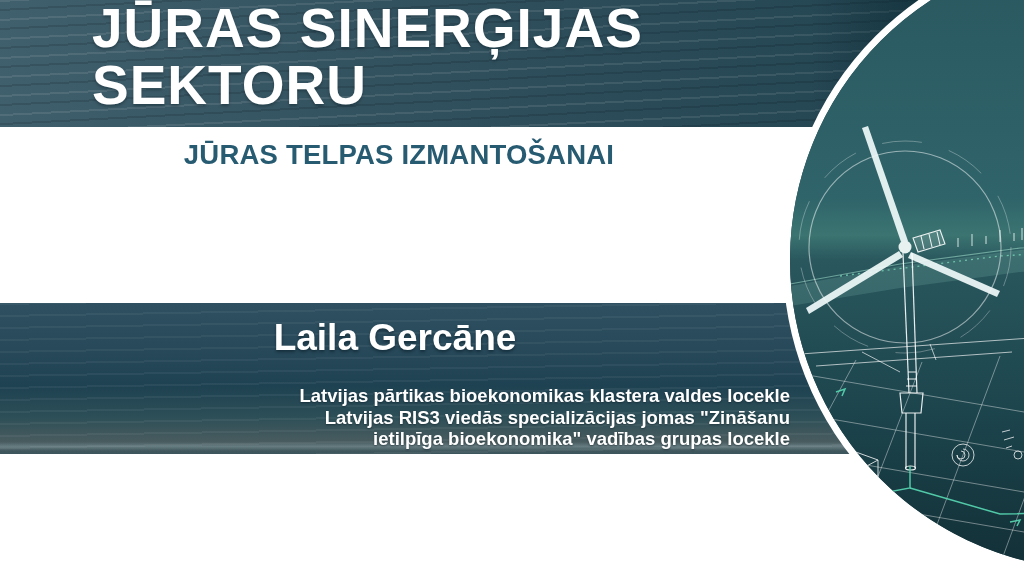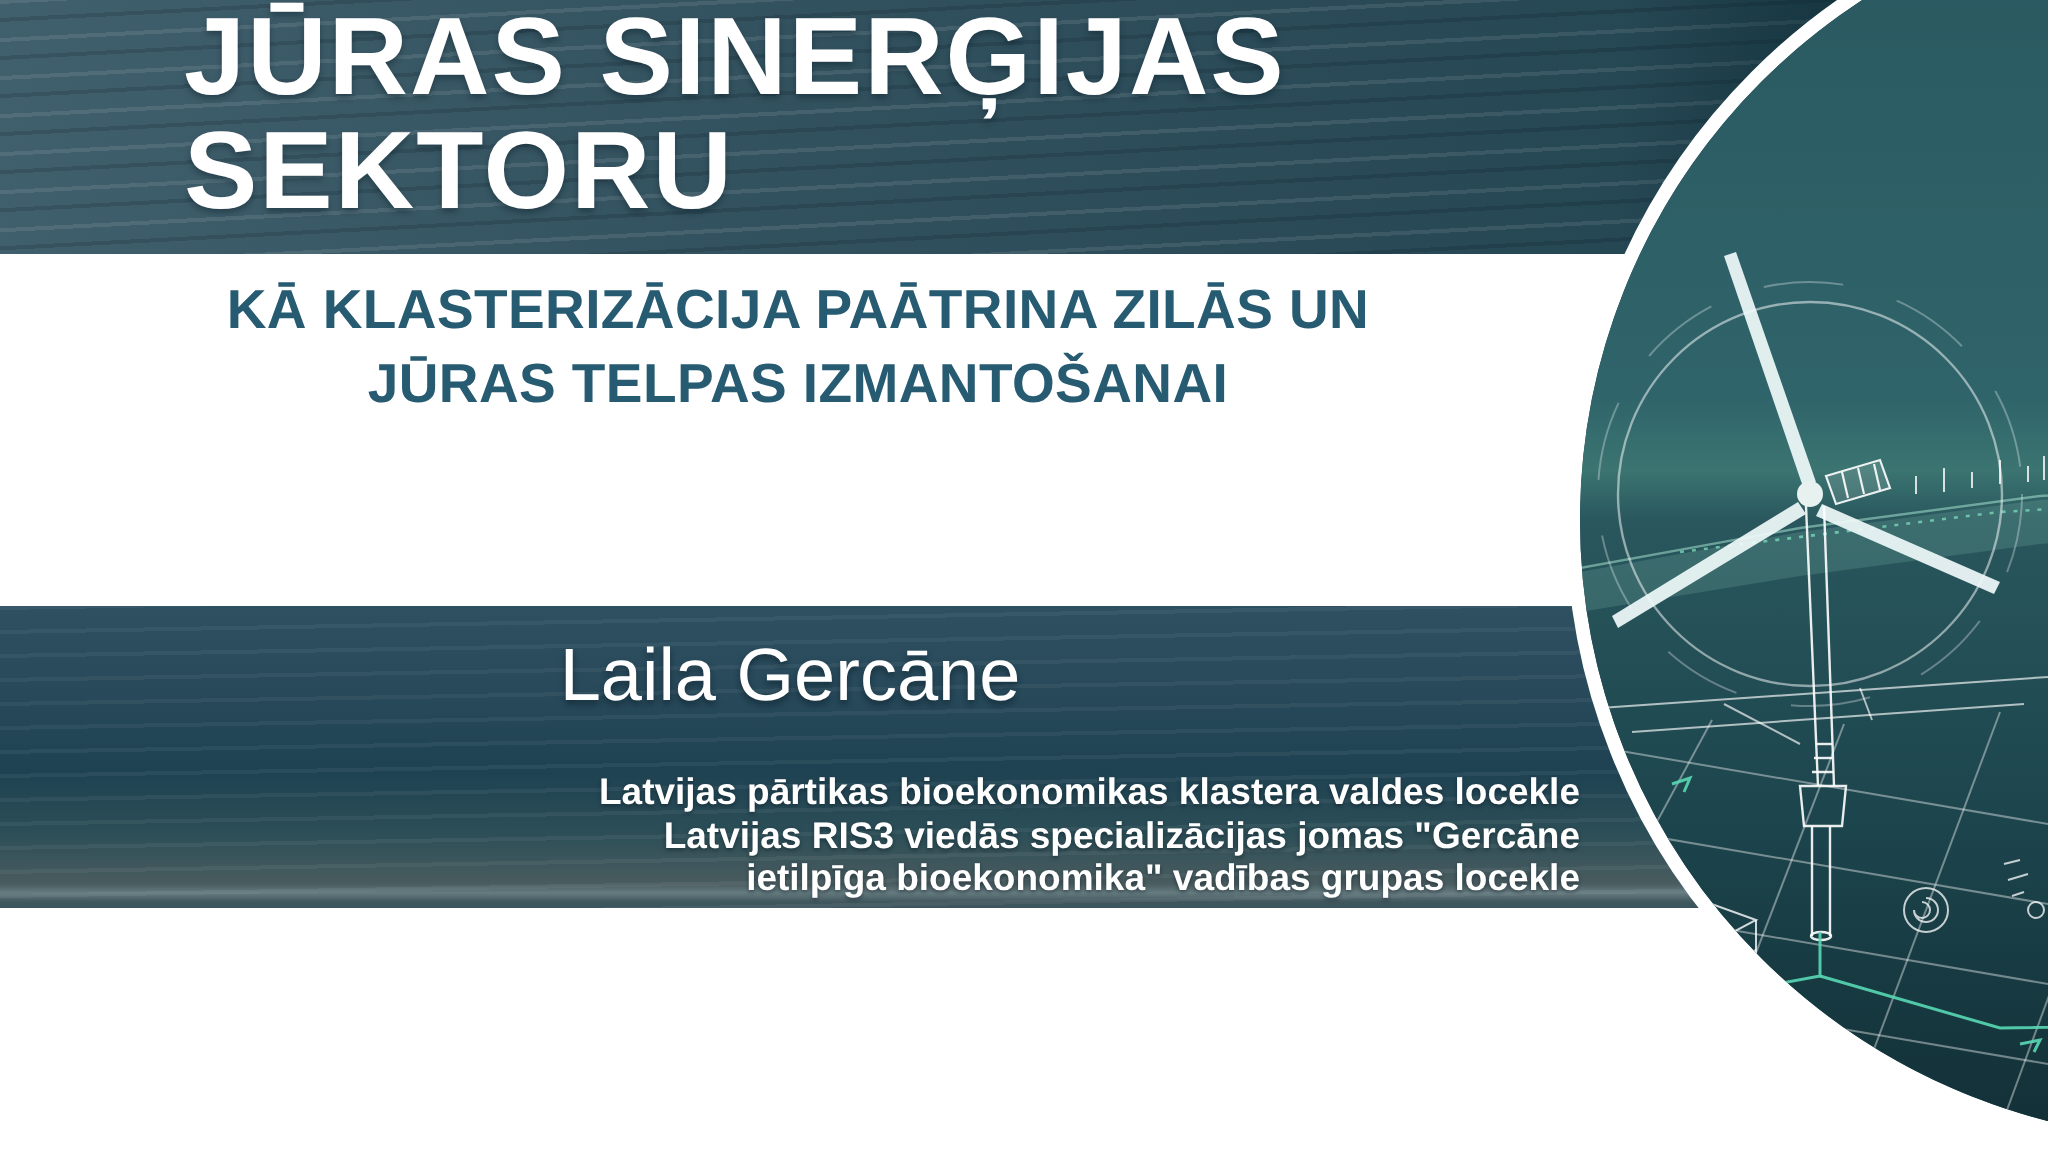--- a/index.html
+++ b/index.html
@@ -24,21 +24,21 @@
     letter-spacing:.2px;}
 
   
   .band{position:absolute;left:0;top:303px;width:872px;height:151px;
     background:
       linear-gradient(180deg,rgba(255,255,255,0) 92%,rgba(200,225,230,.25) 95%,rgba(255,255,255,0) 98%),
       repeating-linear-gradient(179deg,
         rgba(255,255,255,.05) 0 2px, rgba(255,255,255,0) 2px 12px),
       linear-gradient(180deg,#2e5061 0%,#27495a 30%,#1f4252 55%,#2c4e57 75%,#495c5f 92%,#3c555c 100%);}
   .speaker{position:absolute;left:0;top:14px;width:790px;text-align:center;color:#fff;
-    font-weight:normal;font-size:37px;text-shadow:0 2px 3px rgba(0,15,25,.45);}
+    font-weight:bold;font-size:37px;text-shadow:0 2px 3px rgba(0,15,25,.45);}
   .roles{position:absolute;left:0;top:82px;width:790px;text-align:right;color:#fff;
     font-weight:bold;font-size:18.5px;line-height:21.5px;text-shadow:0 1px 2px rgba(0,15,25,.45);}
 
   
   .footer{position:absolute;left:0;top:454px;width:1024px;height:122px;background:#fff;}
 
   
   .photo-circle{position:absolute;left:783px;top:-57px;width:620px;height:620px;
     border:7px solid #fff;border-radius:50%;overflow:hidden;background:#1c454c;}
   .photo-circle svg{display:block;}
@@ -49,29 +49,28 @@
 <div class="slide">
 
   <div class="banner">
     <div class="banner-title">
       <div>JŪRAS SINERĢIJAS</div>
       <div>SEKTORU</div>
     </div>
   </div>
 
   <div class="talk-title">
-    <div>KĀ KLASTERIZĀCIJA PAĀTRINA ZILĀS UN</div>
     <div>JŪRAS TELPAS IZMANTOŠANAI</div>
   </div>
 
   <div class="band">
     <div class="speaker">Laila Gercāne</div>
     <div class="roles">
       <div>Latvijas pārtikas bioekonomikas klastera valdes locekle</div>
-      <div>Latvijas RIS3 viedās specializācijas jomas "Gercāne</div>
+      <div>Latvijas RIS3 viedās specializācijas jomas "Zināšanu</div>
       <div>ietilpīga bioekonomika" vadības grupas locekle</div>
     </div>
   </div>
 
   <div class="footer">
 
     
     
 
     

